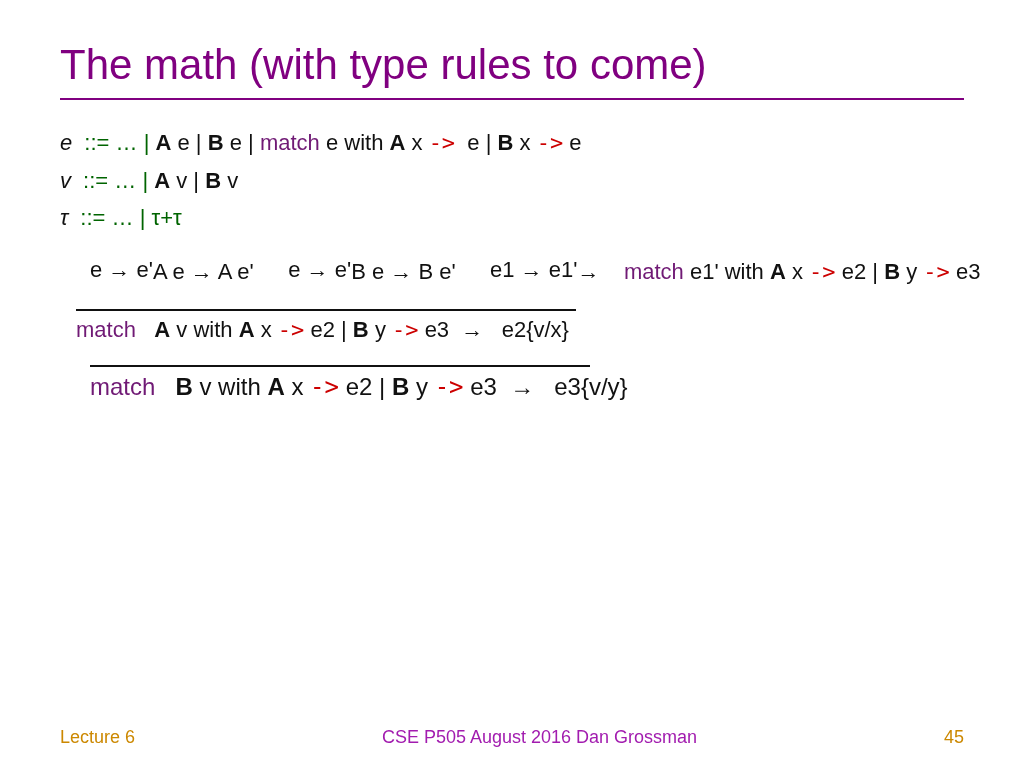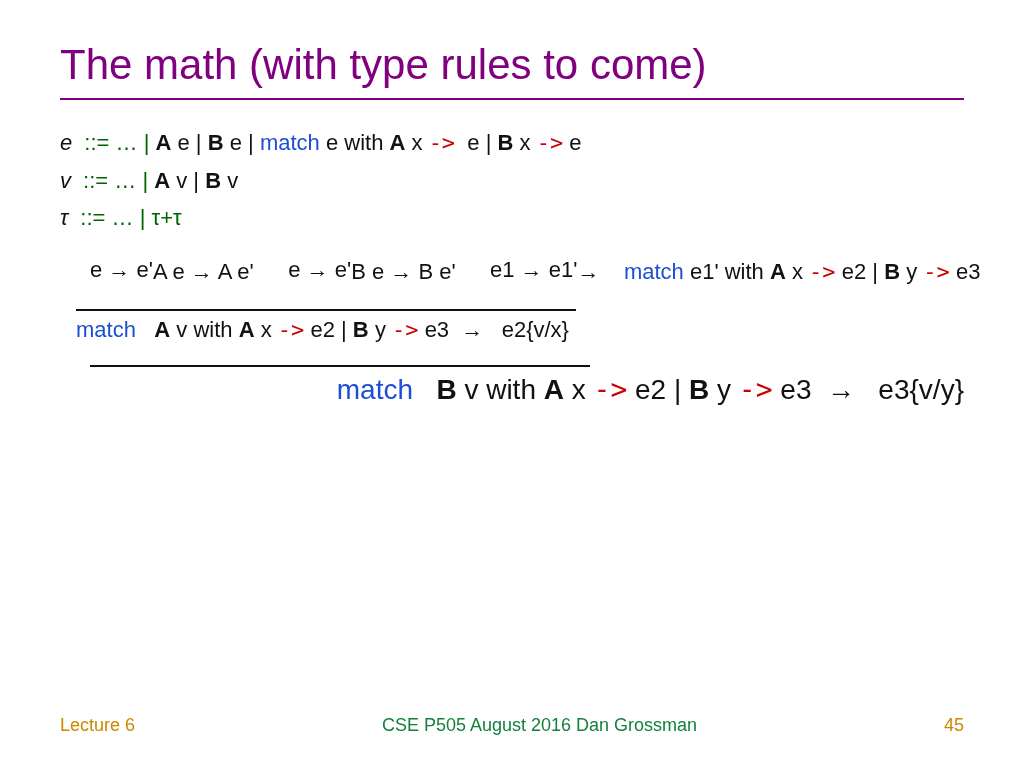--- a/index.html
+++ b/index.html
@@ -27,21 +27,21 @@
     .title-underline {
       border: none;
       border-top: 2px solid #800080;
       margin-bottom: 24px;
     }
     .content {
       font-size: 22px;
       line-height: 1.6;
     }
     .green { color: #006400; }
-    .purple { color: #1d4ed8; }
+    .purple { color: #701a75; }
     .black { color: #111111; }
 
     .grammar-block {
       margin-bottom: 20px;
     }
     .grammar-line {
       display: flex;
       align-items: baseline;
       line-height: 1.7;
       font-size: 22px;
@@ -68,30 +68,30 @@
       margin-bottom: 4px;
     }
     .rule-denominator {
       font-size: 22px;
       color: #111;
       white-space: nowrap;
     }
 
     .footer {
       position: absolute;
-      bottom: 32px;
+      bottom: 20px;
       left: 60px;
       right: 60px;
       display: flex;
       justify-content: space-between;
       font-size: 18px;
       color: #cc8800;
     }
     .footer-center {
-      color: #15803d;
+      color: #a21caf;
     }
     .darrow { color: #cc0000; font-family: monospace; }
   </style>
 </head>
 <body>
 
 <div class="slide">
   <h1 class="title">The math (with type rules to come)</h1>
   <hr class="title-underline">
 
@@ -178,21 +178,21 @@
         <span class="black">e2 | </span>
         <span class="black"><strong>B</strong></span>
         <span class="black"> y </span>
         <span class="darrow">-&gt;</span>
         <span class="black"> e3&nbsp;&nbsp;→&nbsp;&nbsp; e2{v/x}</span>
       </div>
     </div>
 
     <div style="margin-top:22px;margin-left:30px;">
       <div style="border-top:2px solid #111;width:500px;margin-bottom:6px;"></div>
-      <div style="font-size:28px;text-align:right;">
+      <div style="font-size:24px;">
         <span class="purple">match</span>
         <span class="black">&nbsp;</span>
         <span class="black"><strong>B</strong></span>
         <span class="black"> v with </span>
         <span class="black"><strong>A</strong></span>
         <span class="black"> x</span>
         <span class="darrow">-&gt;</span>
         <span class="black">e2 | </span>
         <span class="black"><strong>B</strong></span>
         <span class="black"> y </span>

